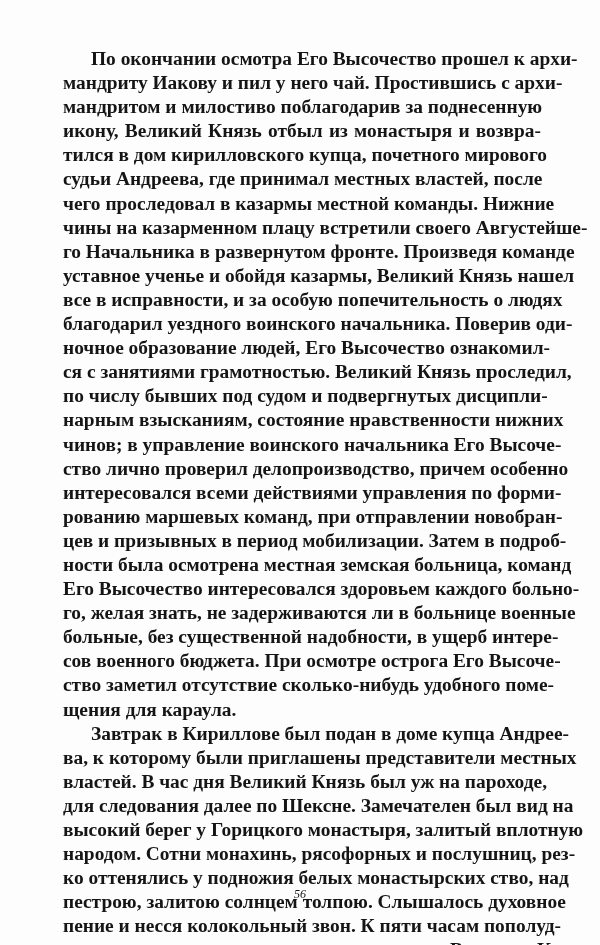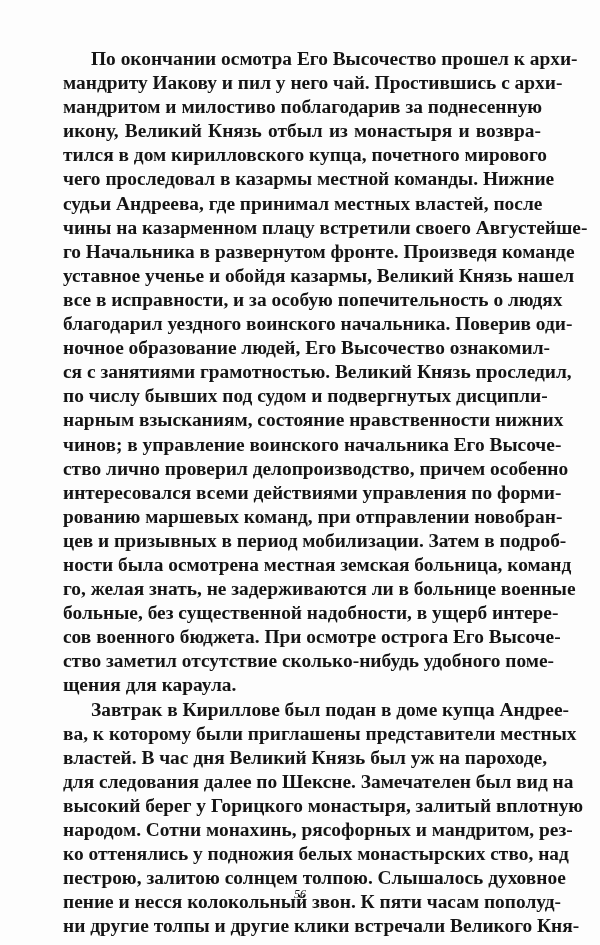--- a/index.html
+++ b/index.html
@@ -53,50 +53,51 @@
 </head>
 <body>
 
 <div class="page">
   <div>
     <span class="line indent">По окончании осмотра Его Высочество прошел к архи-</span>
     <span class="line">мандриту Иакову и пил у него чай. Простившись с архи-</span>
     <span class="line">мандритом и милостиво поблагодарив за поднесенную</span>
     <span class="line">икону, Великий Князь отбыл из монастыря и возвра-</span>
     <span class="line">тился в дом кирилловского купца, почетного мирового</span>
+    <span class="line">судьи Андреева, где принимал местных властей, после</span>
     <span class="line">чего проследовал в казармы местной команды. Нижние</span>
-    <span class="line">судьи Андреева, где принимал местных властей, после</span>
     <span class="line">чины на казарменном плацу встретили своего Августейше-</span>
     <span class="line">го Начальника в развернутом фронте. Произведя команде</span>
     <span class="line">уставное ученье и обойдя казармы, Великий Князь нашел</span>
     <span class="line">все в исправности, и за особую попечительность о людях</span>
     <span class="line">благодарил уездного воинского начальника. Поверив оди-</span>
     <span class="line">ночное образование людей, Его Высочество ознакомил-</span>
     <span class="line">ся с занятиями грамотностью. Великий Князь проследил,</span>
     <span class="line">по числу бывших под судом и подвергнутых дисципли-</span>
     <span class="line">нарным взысканиям, состояние нравственности нижних</span>
     <span class="line">чинов; в управление воинского начальника Его Высоче-</span>
     <span class="line">ство лично проверил делопроизводство, причем особенно</span>
     <span class="line">интересовался всеми действиями управления по форми-</span>
     <span class="line">рованию маршевых команд, при отправлении новобран-</span>
     <span class="line">цев и призывных в период мобилизации. Затем в подроб-</span>
     <span class="line">ности была осмотрена местная земская больница, команд</span>
+    <span class="line">Его Высочество интересовался здоровьем каждого больно-</span>
     <span class="line">го, желая знать, не задерживаются ли в больнице военные</span>
     <span class="line">больные, без существенной надобности, в ущерб интере-</span>
     <span class="line">сов военного бюджета. При осмотре острога Его Высоче-</span>
     <span class="line">ство заметил отсутствие сколько-нибудь удобного поме-</span>
     <span class="line last">щения для караула.</span>
   </div>
   <div>
     <span class="line indent">Завтрак в Кириллове был подан в доме купца Андрее-</span>
     <span class="line">ва, к которому были приглашены представители местных</span>
     <span class="line">властей. В час дня Великий Князь был уж на пароходе,</span>
     <span class="line">для следования далее по Шексне. Замечателен был вид на</span>
     <span class="line">высокий берег у Горицкого монастыря, залитый вплотную</span>
-    <span class="line">народом. Сотни монахинь, рясофорных и мандритом, рез-</span>
+    <span class="line">народом. Сотни монахинь, рясофорных и послушниц, рез-</span>
     <span class="line">ко оттенялись у подножия белых монастырских ство, над</span>
     <span class="line">пестрою, залитою солнцем толпою. Слышалось духовное</span>
     <span class="line">пение и несся колокольный звон. К пяти часам пополуд-</span>
     <span class="line">ни другие толпы и другие клики встречали Великого Кня-</span>
 
   </div>
 </div>
 
 <div class="page-number">56</div>
 

